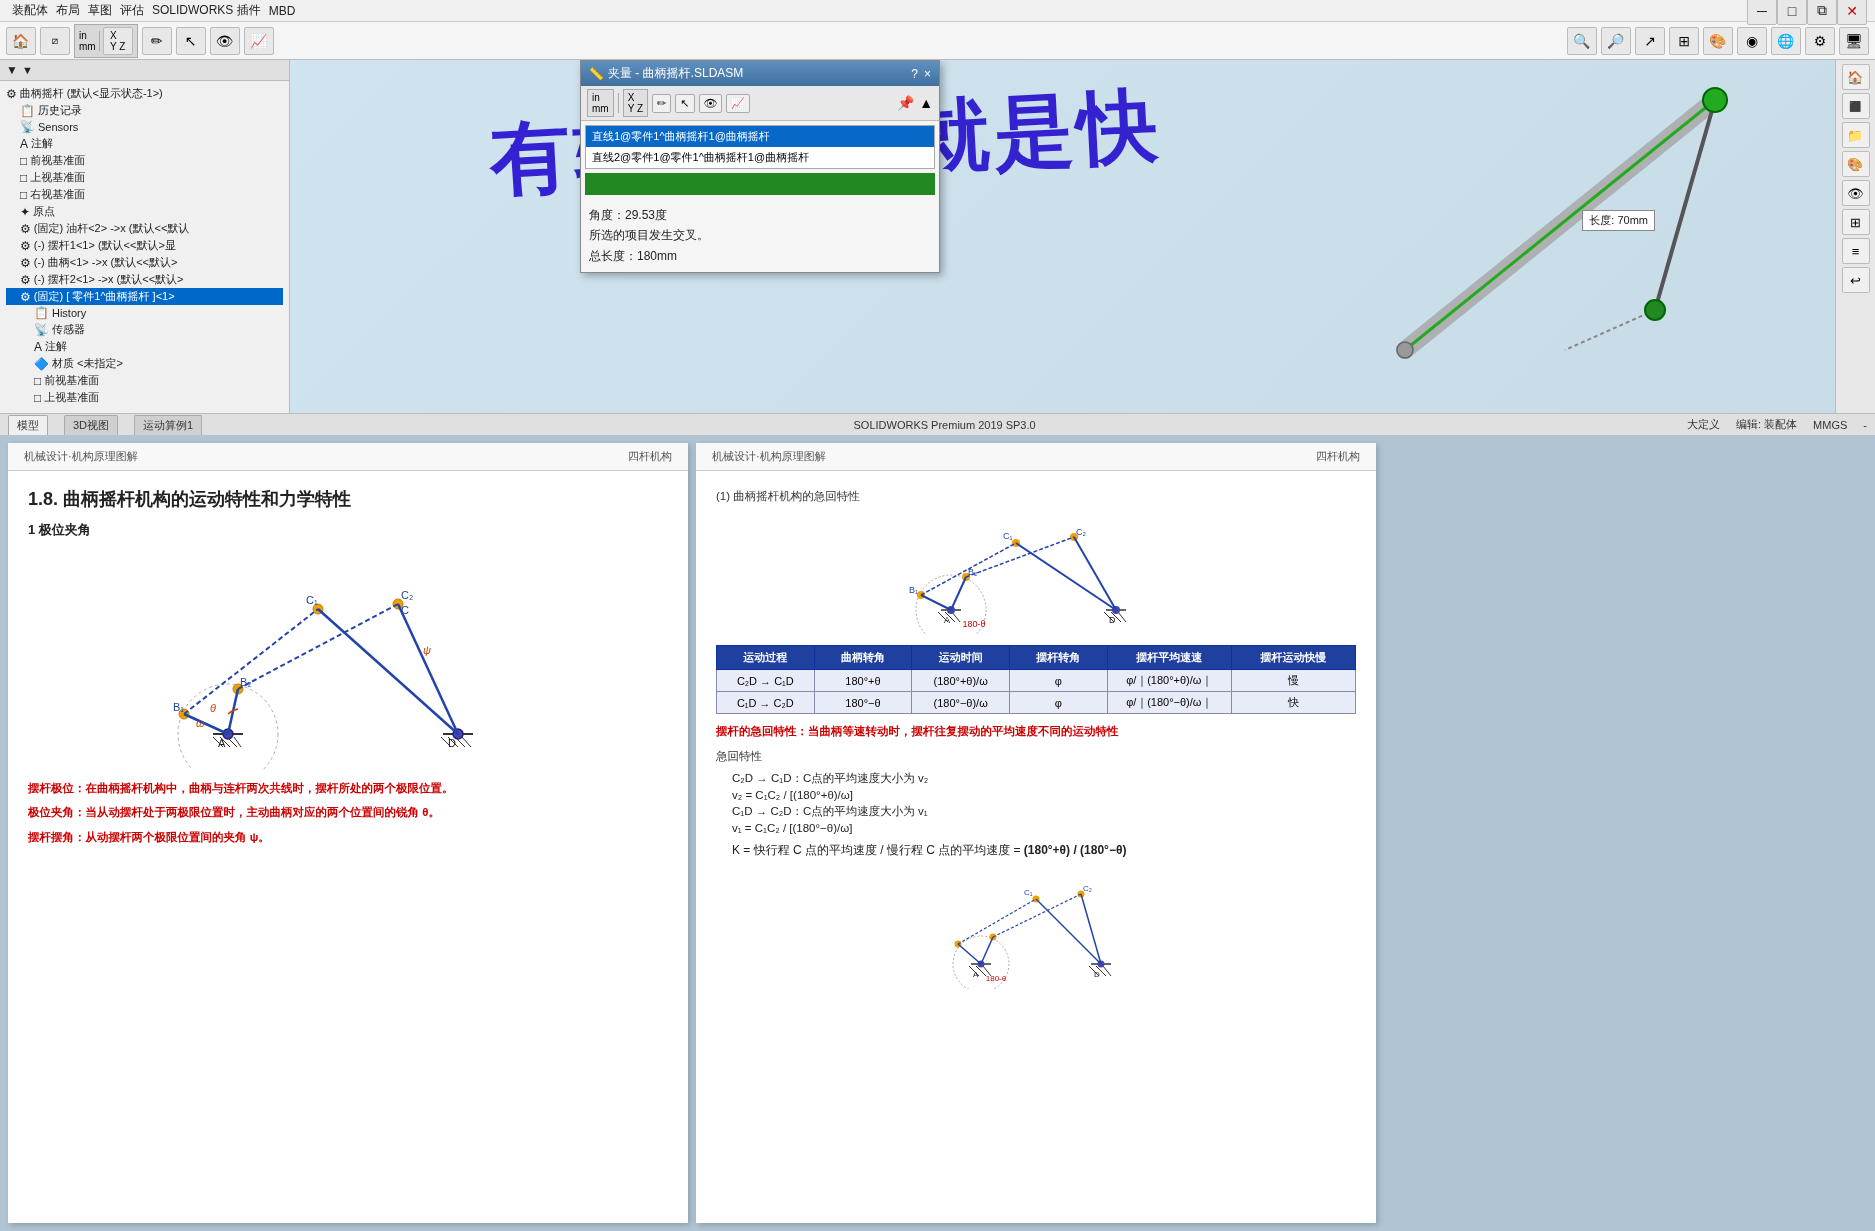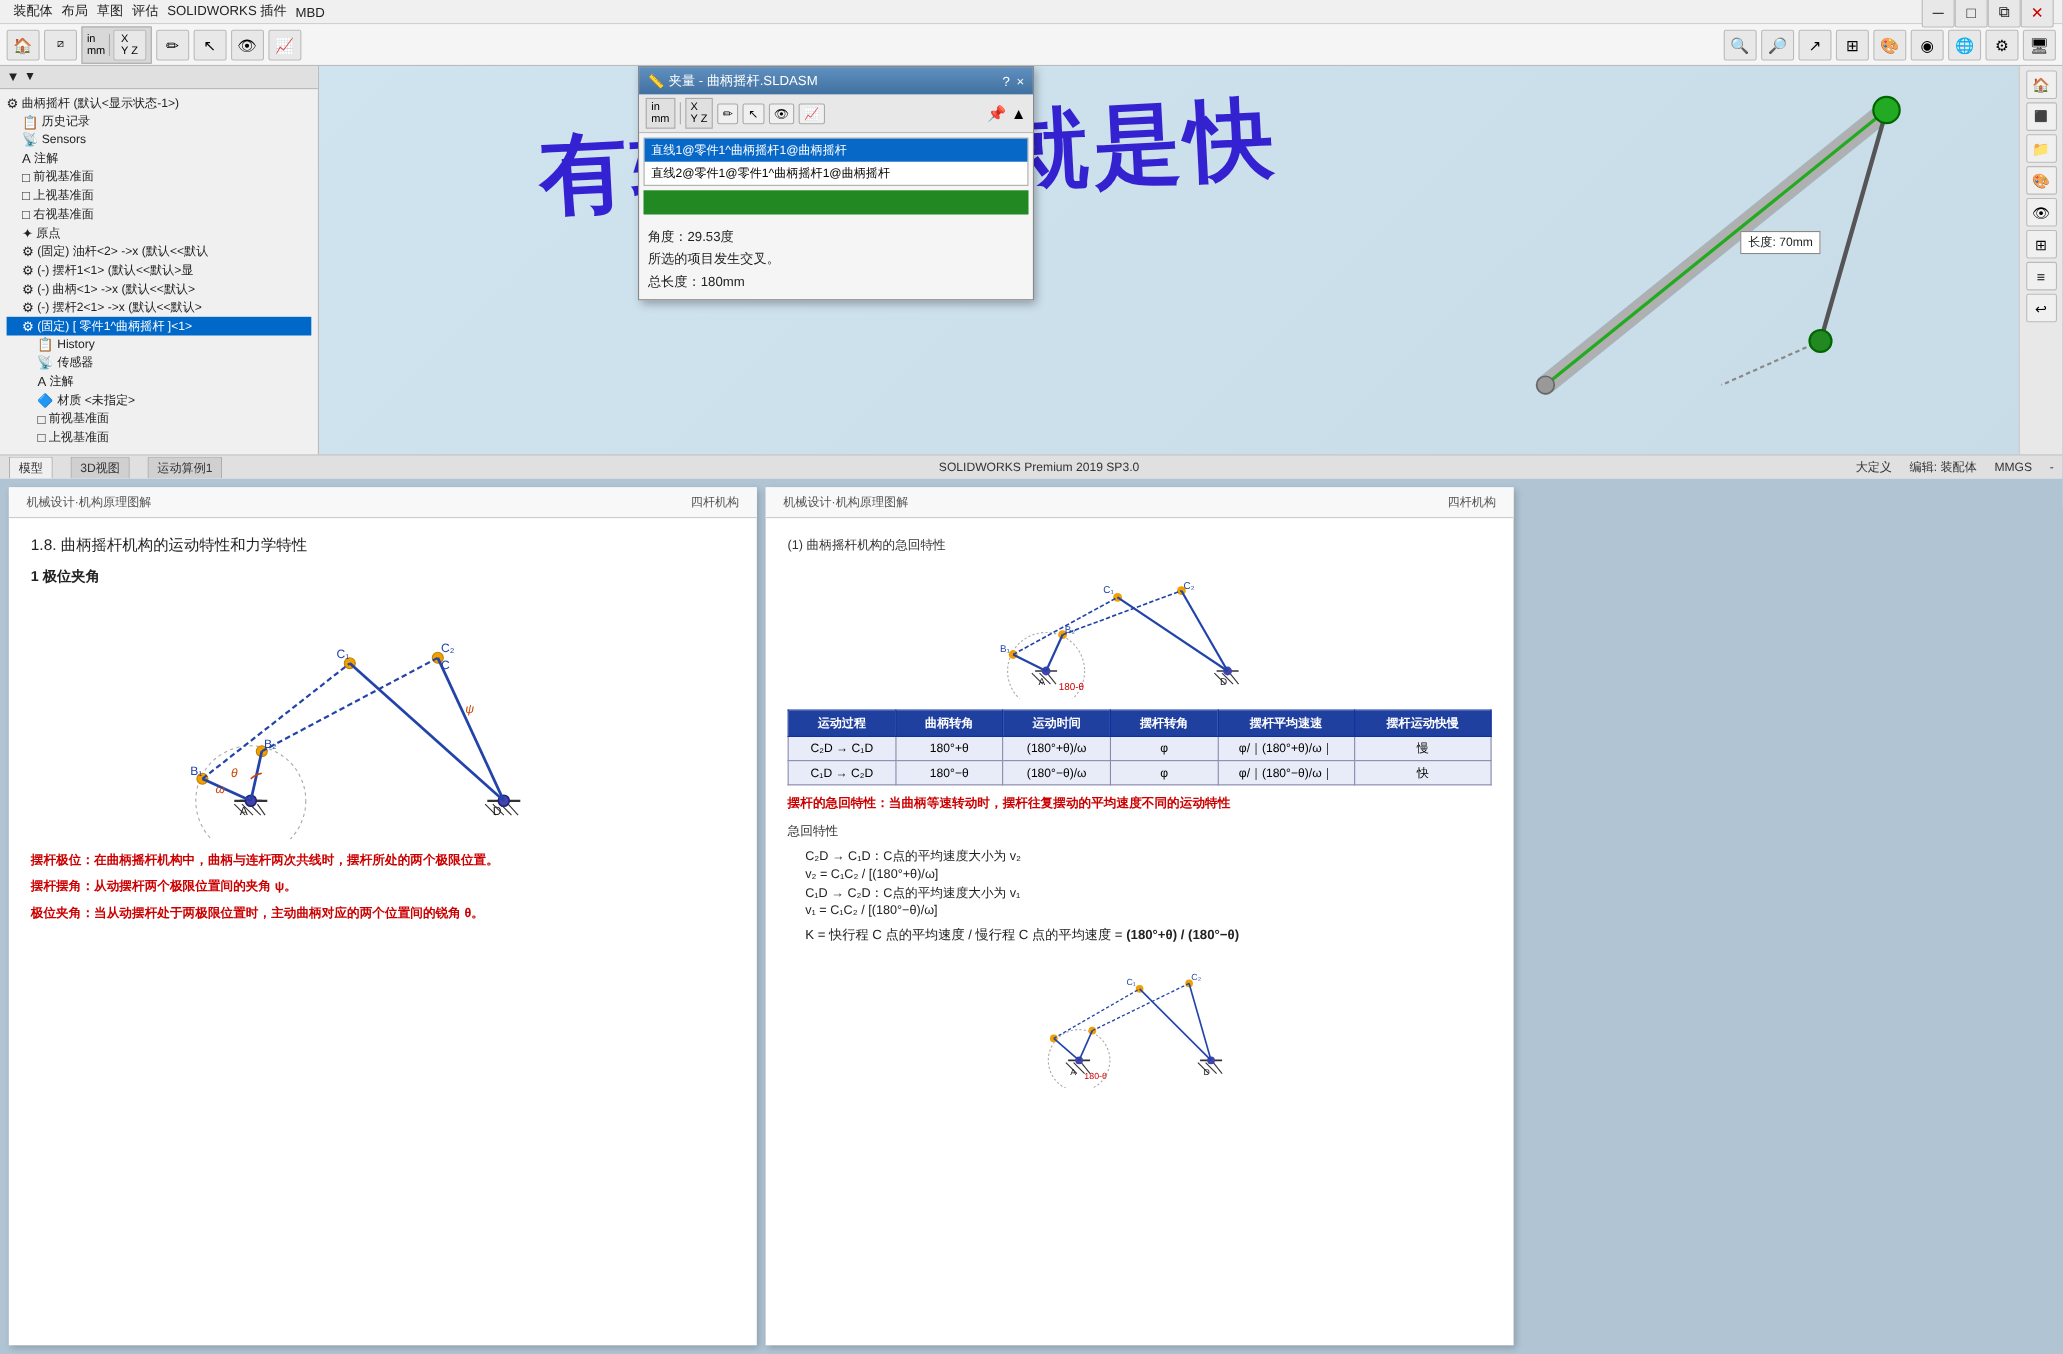--- a/index.html
+++ b/index.html
@@ -267,22 +267,22 @@
       color: #555;
       background: #f8f8f8;
       gap: 39px;
     }
 
     .doc-content {
       padding: 16px 20px;
     }
 
     .doc-h1 {
-      font-size: 14px;
-      font-weight: normal;
+      font-size: 18px;
+      font-weight: bold;
       color: #222;
       margin-bottom: 10px;
     }
     .doc-h2 {
       font-size: 13px;
       font-weight: bold;
       color: #222;
       margin-bottom: 8px;
       margin-top: 8px;
     }
@@ -657,22 +657,22 @@
           <text x="38" y="178" font-size="11" fill="#cc4400" font-style="italic">ω</text>
 
           <text x="265" y="105" font-size="11" fill="#cc4400" font-style="italic">ψ</text>
 
           <path d="M 70 165 A 20 20 0 0 1 80 160" fill="none" stroke="#cc4400" stroke-width="1.5"></path>
           <text x="52" y="163" font-size="11" fill="#cc4400" font-style="italic">θ</text>
         </svg>
       </div>
 
       <div class="doc-text doc-red">摆杆极位：在曲柄摇杆机构中，曲柄与连杆两次共线时，摆杆所处的两个极限位置。</div>
+      <div class="doc-text doc-red">极位夹角：当从动摆杆处于两极限位置时，主动曲柄对应的两个位置间的锐角 θ。</div>
       <div class="doc-text doc-red">摆杆摆角：从动摆杆两个极限位置间的夹角 ψ。</div>
-      <div class="doc-text doc-red">极位夹角：当从动摆杆处于两极限位置时，主动曲柄对应的两个位置间的锐角 θ。</div>
     </div>
   </div>
 
   <div id="doc-right">
     <div class="doc-header">
       <span>机械设计·机构原理图解</span>
       <span>四杆机构</span>
     </div>
     <div class="doc-content">
       <div class="doc-text">(1) 曲柄摇杆机构的急回特性</div>

